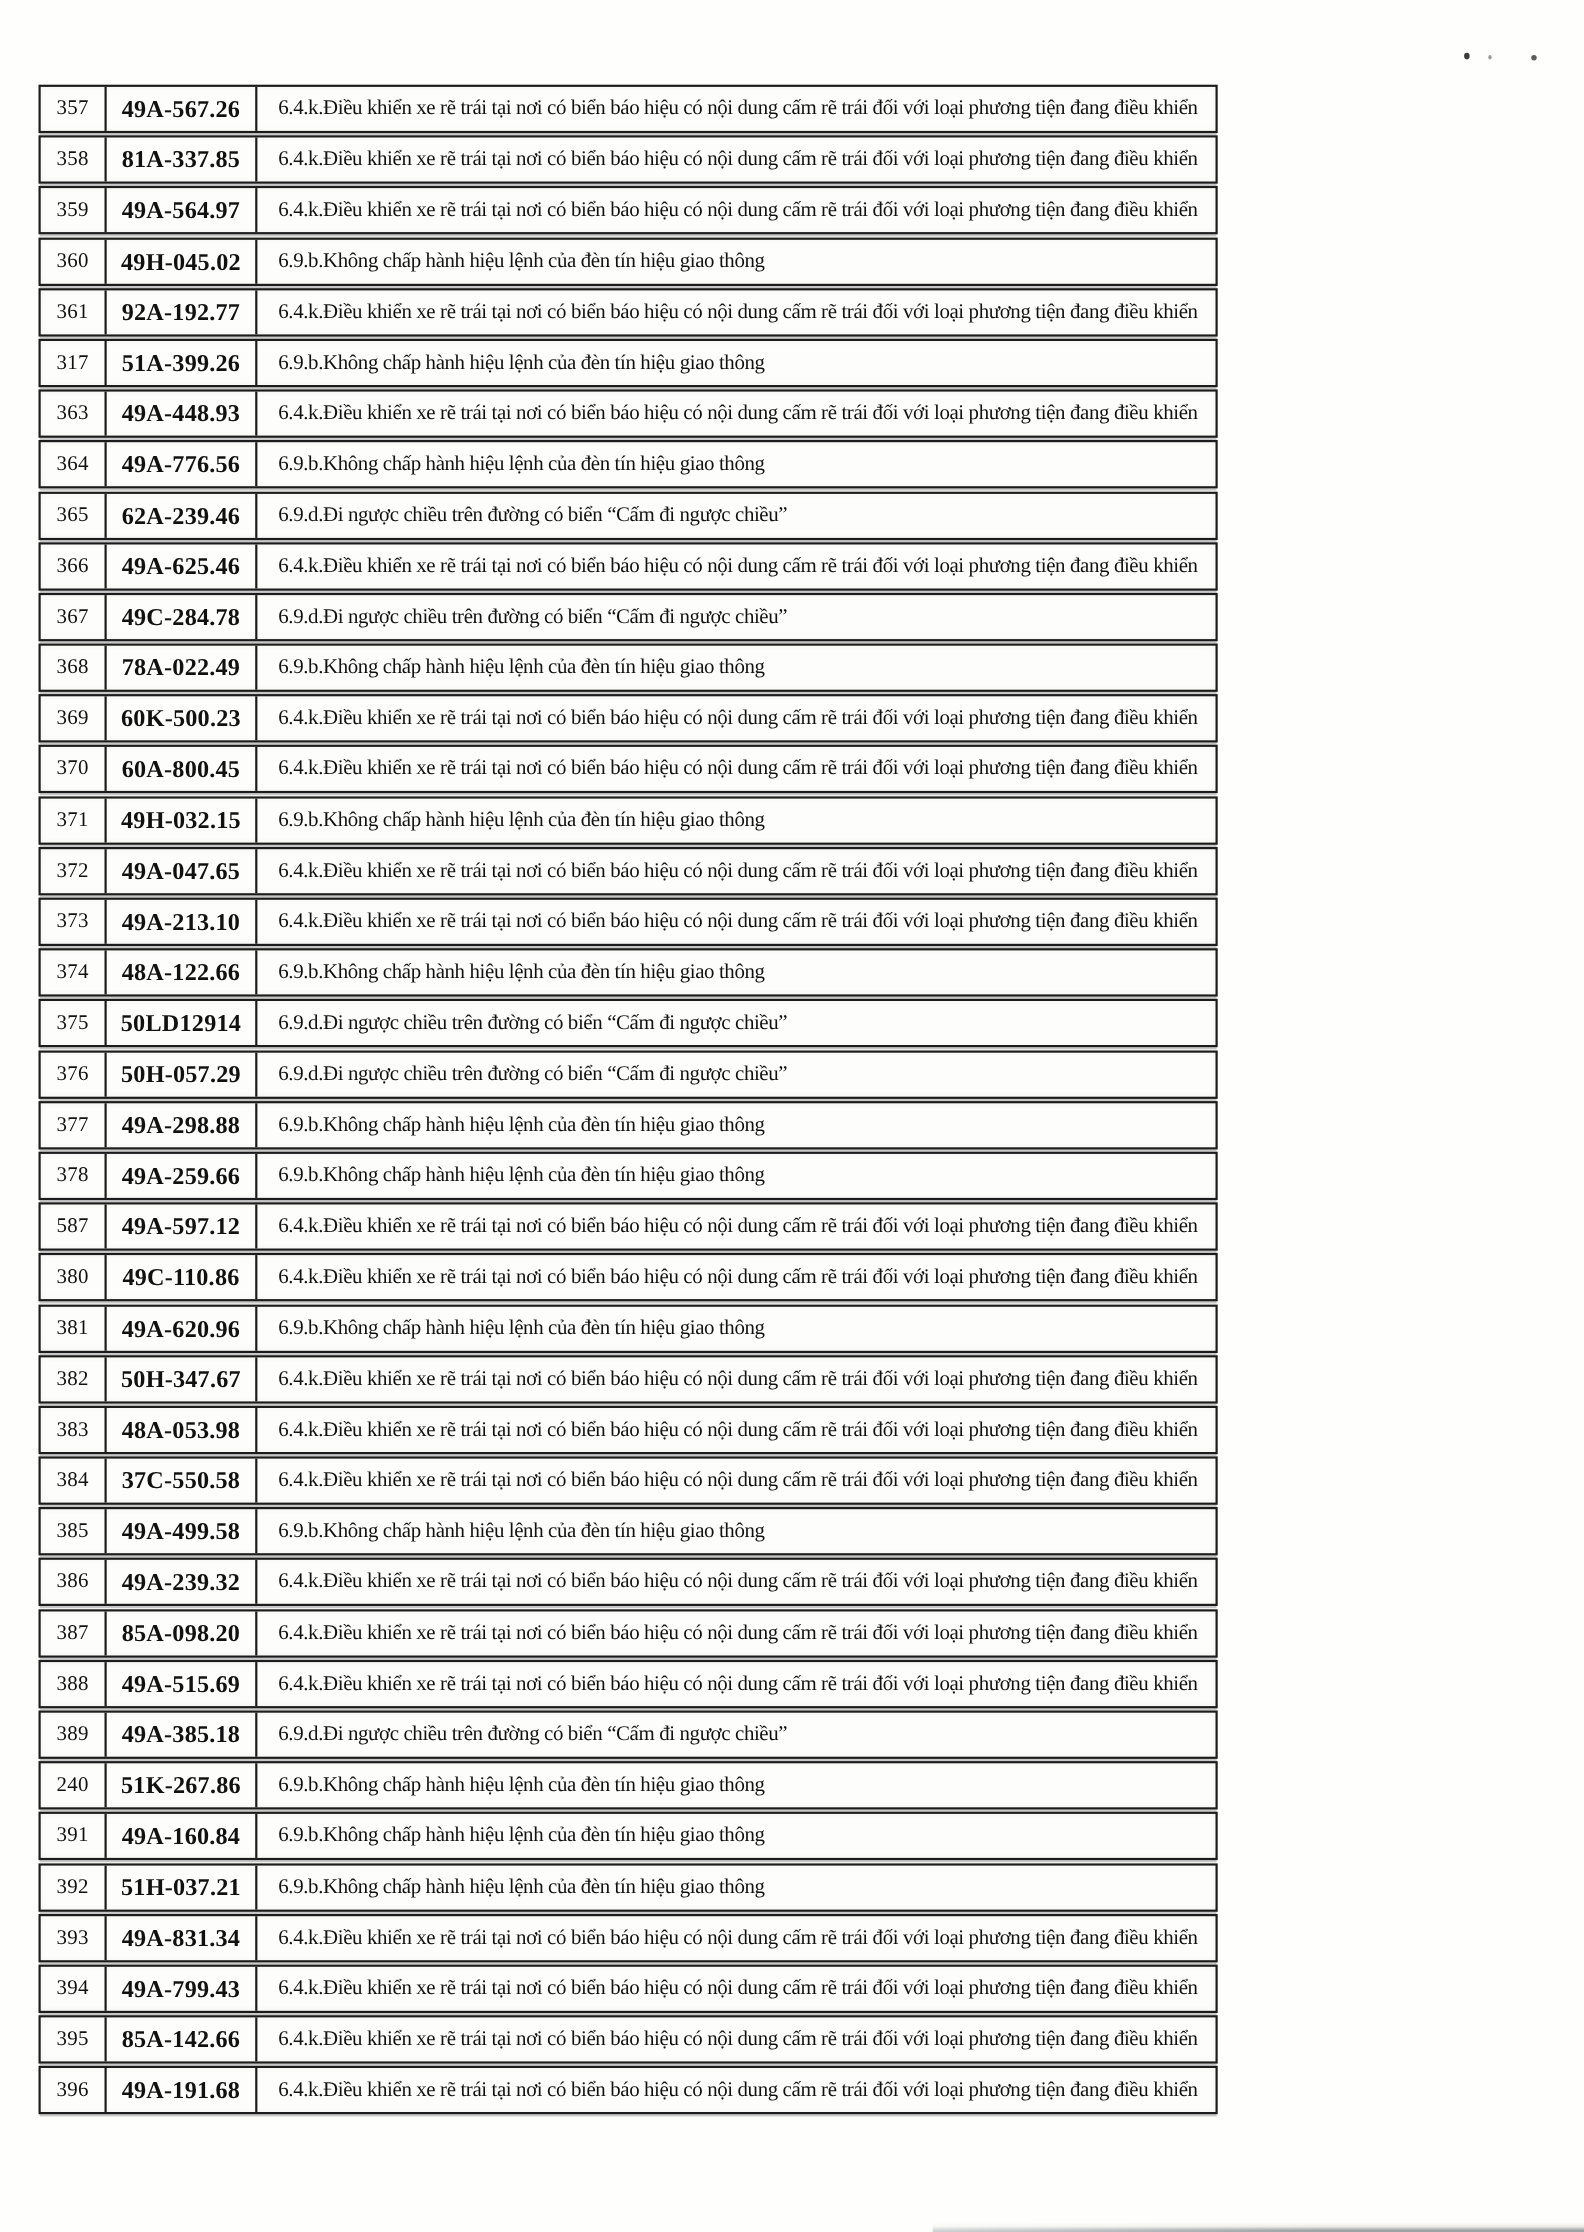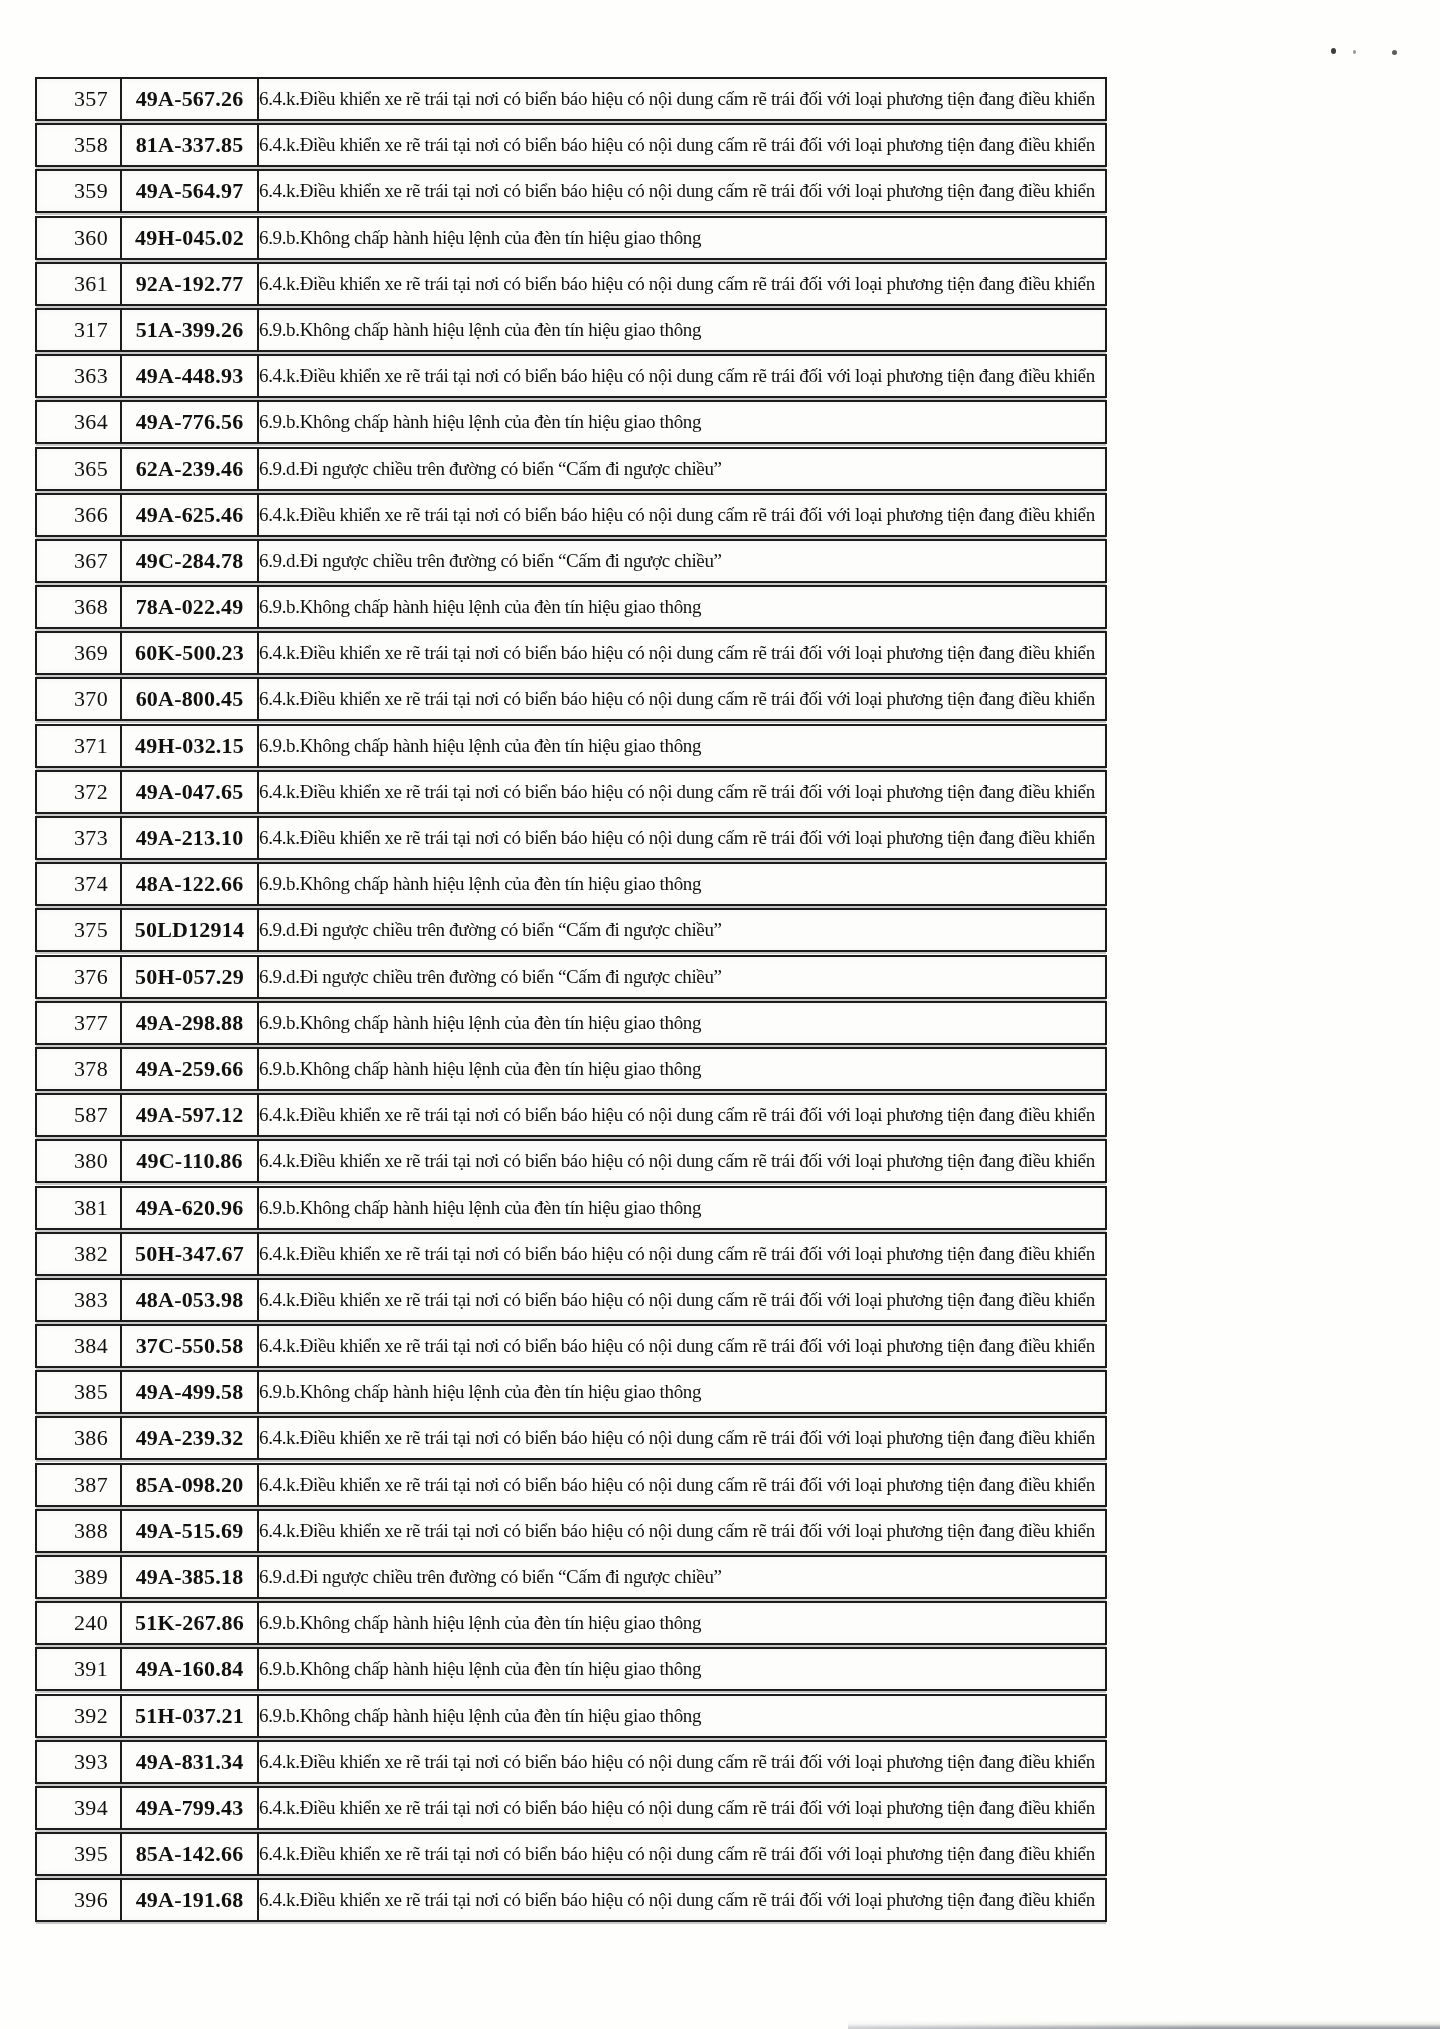--- a/index.html
+++ b/index.html
@@ -38,36 +38,35 @@
     display: flex;
     align-items: center;
     overflow: hidden;
     white-space: nowrap;
   }
   .cell-no {
     width: 58px;
     flex: 0 0 58px;
     justify-content: center;
     border-right: 2px solid #1c1c1c;
-    font-size: 22px;
+    font-size: 19px;
     letter-spacing: 0.3px;
-    margin-left: 25px;
   }
   .cell-plate {
     width: 135px;
     flex: 0 0 135px;
     justify-content: center;
     border-right: 2px solid #1c1c1c;
     font-weight: bold;
     font-size: 22px;
     letter-spacing: 0.2px;
   }
   .cell-violation {
     flex: 1 1 auto;
-    padding-left: 0;
+    padding-left: 19px;
     padding-right: 2px;
     font-size: 19px;
     letter-spacing: -0.35px;
   }
 
   
   .speck {
     position: absolute;
     border-radius: 50%;
   }

